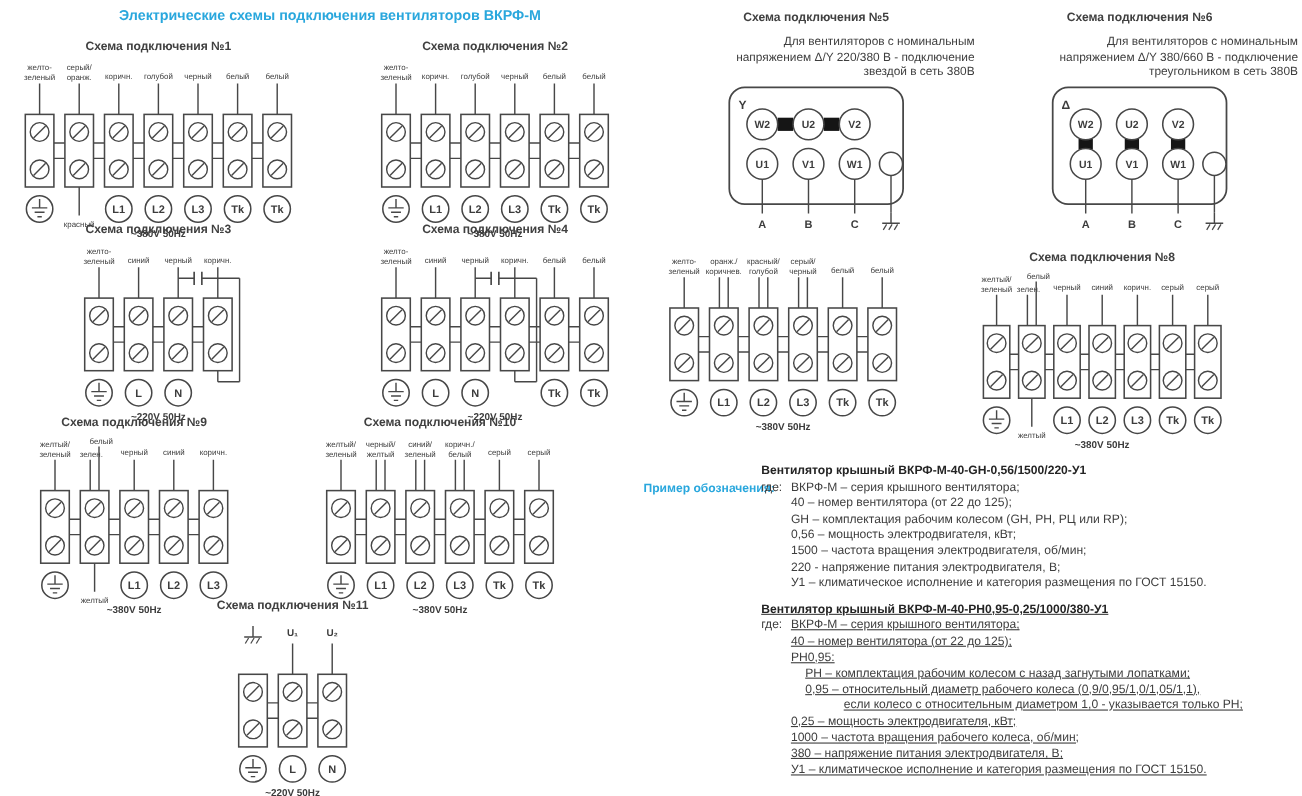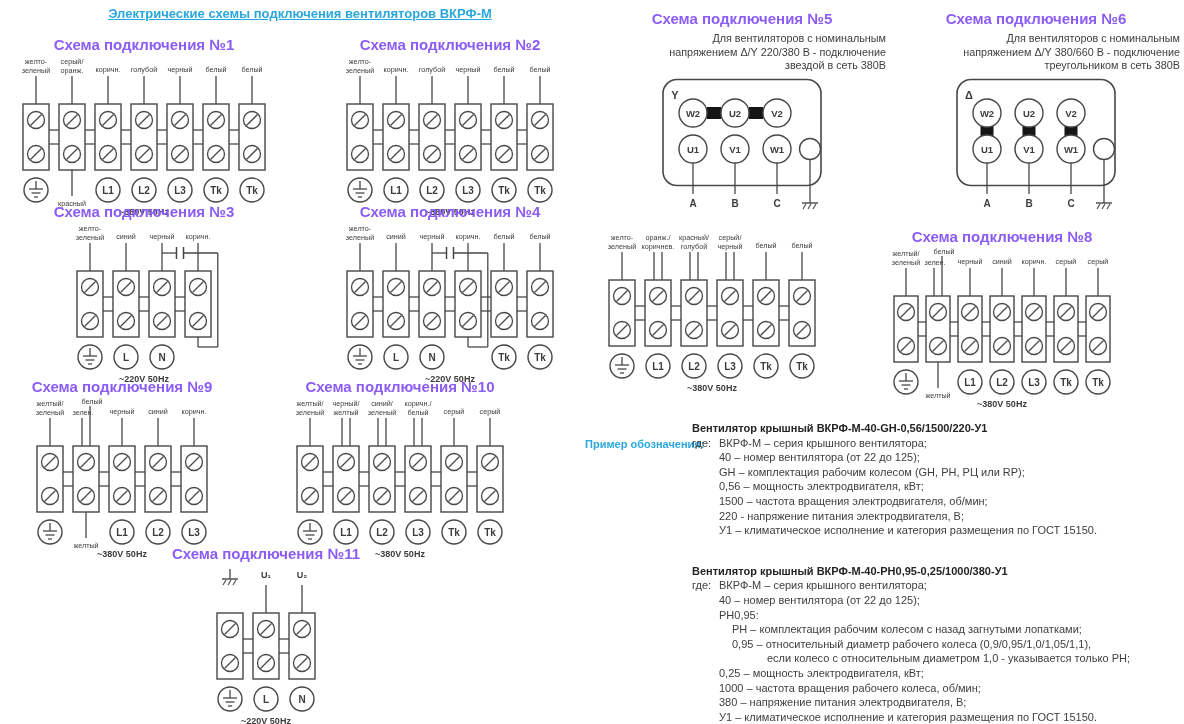--- a/index.html
+++ b/index.html
@@ -1,40 +1,40 @@
 <!DOCTYPE html>
 <html><head>
 <meta charset="utf-8">
 <style>
   html,body{margin:0;padding:0;background:#fff;}
   body{width:1184px;height:724px;position:relative;overflow:hidden;
        font-family:"Liberation Sans", sans-serif;color:#3e3e3e;}
   .page-title{position:absolute;left:40px;top:6px;width:520px;text-align:center;
-      font-size:13px;font-weight:bold;color:#29a7dd;text-decoration:underline;}
+      font-size:13px;font-weight:bold;color:#29a7dd;}
   .scheme{position:absolute;}
-  .stitle{text-align:center;font-size:15px;font-weight:bold;color:#8b5cf6;height:16px;}
+  .stitle{text-align:center;font-size:11px;font-weight:bold;color:#404040;height:16px;}
   .desc{margin-top:6px;text-align:right;font-size:10.8px;line-height:13.5px;color:#3e3e3e;}
   svg.diagram{display:block;margin-top:2px;}
   svg.motor{display:block;margin:2px auto 0;}
   
   .s1{left:8px;top:36px;width:272px;}
   .s2{left:326px;top:36px;width:248px;}
   .s3{left:36px;top:203px;width:216px;}
   .s4{left:326px;top:203px;width:248px;}
   .s5{left:598px;top:10px;width:288px;}
   .s6{left:892px;top:10px;width:288px;}
   .s7{left:588px;top:228px;width:248px;}
   .s8{left:880px;top:228px;width:244px;}
   .s9{left:2px;top:378px;width:240px;}
   .s10{left:276px;top:378px;width:248px;}
   .s11{left:146px;top:545px;width:240px;}
   
   .designation{position:absolute;left:585px;top:421px;width:598px;font-size:11px;line-height:14.6px;}
   .ex{position:relative;padding-left:107px;}
-  .ex2{margin-top:26px;}
+  .ex2{margin-top:9px;text-decoration:underline;}
   .lead{position:absolute;left:0;top:0;font-weight:bold;color:#29a7dd;white-space:nowrap;margin-top:16px;}
   .ex-title{font-weight:bold;color:#242424;}
   .row{position:relative;padding-left:27px;}
   .row.ind1{padding-left:40px;}
   .row.ind2{padding-left:75px;}
   .row .where{position:absolute;left:0;top:0;}
 </style>
 </head>
 <body>
 

